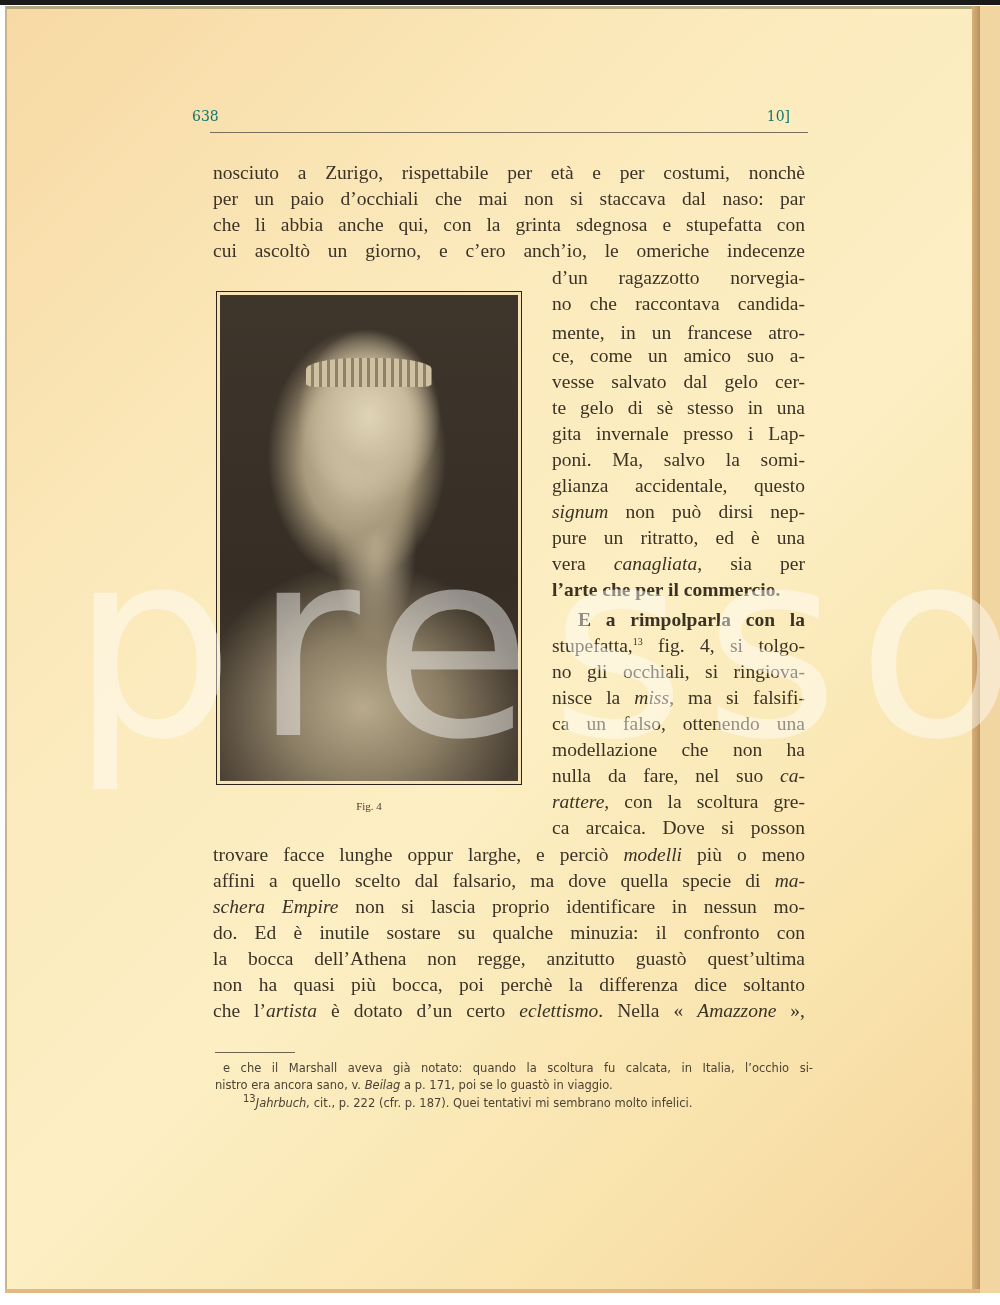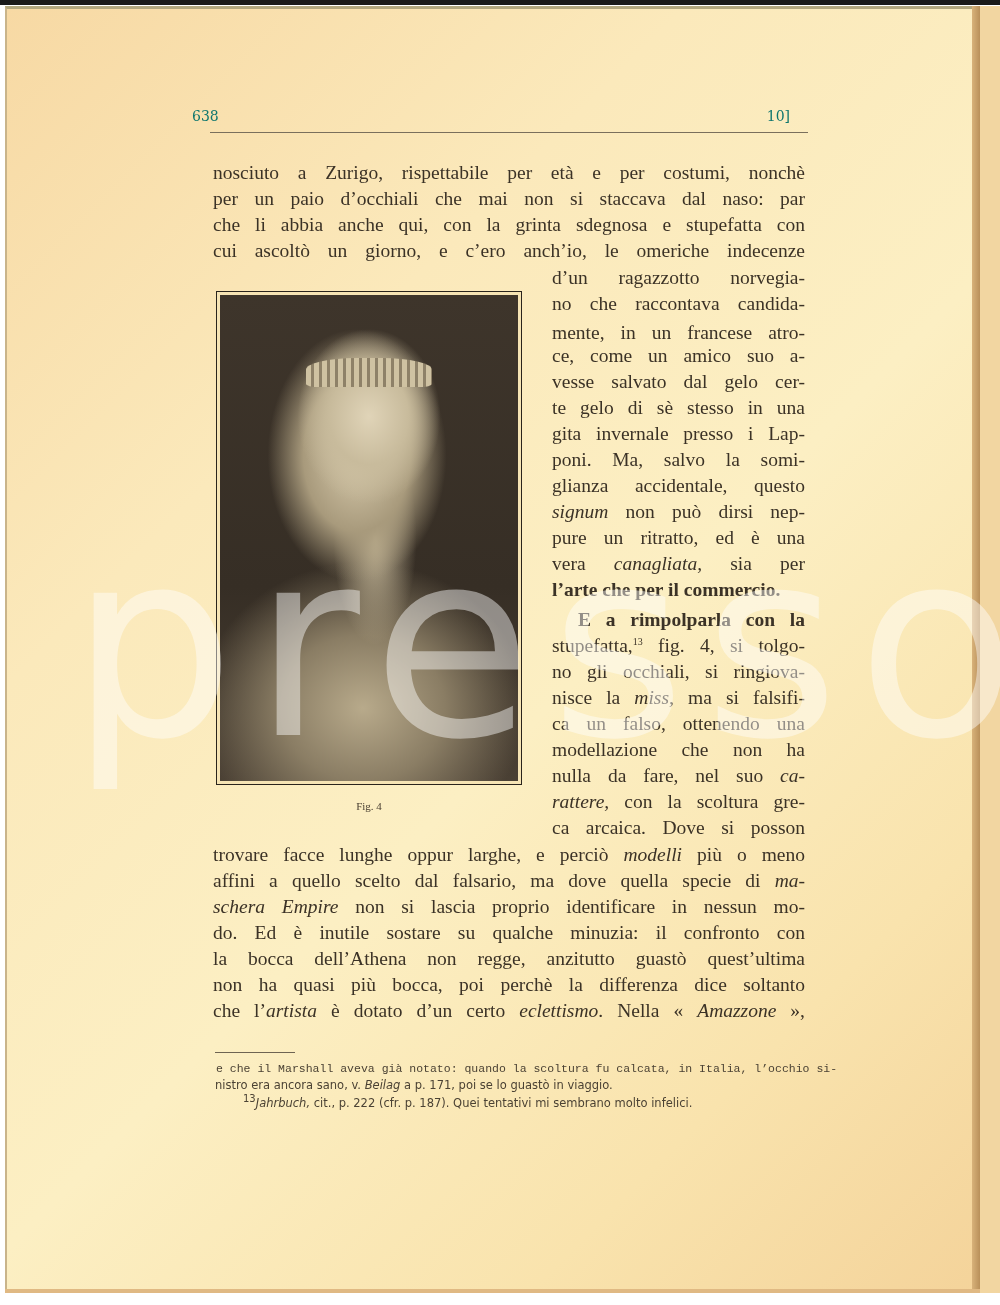--- a/index.html
+++ b/index.html
@@ -70,21 +70,21 @@
     }
     .fig-caption {
       position: absolute; left: 216px; top: 800px; width: 306px; text-align: center;
       font-size: 11px; color: #4a4032; font-family: Liberation Serif, serif;
     }
     .footnote-rule { position: absolute; left: 215px; top: 1052px; width: 80px; height: 1px; background: #6e6452; }
     .fn {
       position: absolute; font-family: "DejaVu Sans", sans-serif; font-size: 11.5px;
       color: #4b4234; white-space: nowrap; line-height: 17px;
     }
-    .fn-full { left: 216px; width: 590px; text-align: justify; text-align-last: justify; font-family: Liberation Mono, monospace; }
+    .fn-full { left: 223px; width: 590px; text-align: justify; text-align-last: justify; }
     .watermark {
       position: absolute; left: 70px; top: 530px; width: 900px; height: 230px;
       font-family: "DejaVu Sans", sans-serif; font-size: 260px; line-height: 230px;
       color: rgba(255,255,255,0.45); letter-spacing: 18px; pointer-events: none;
     }
   </style>
 </head>
 <body>
 
 <div class="topbar"></div>

